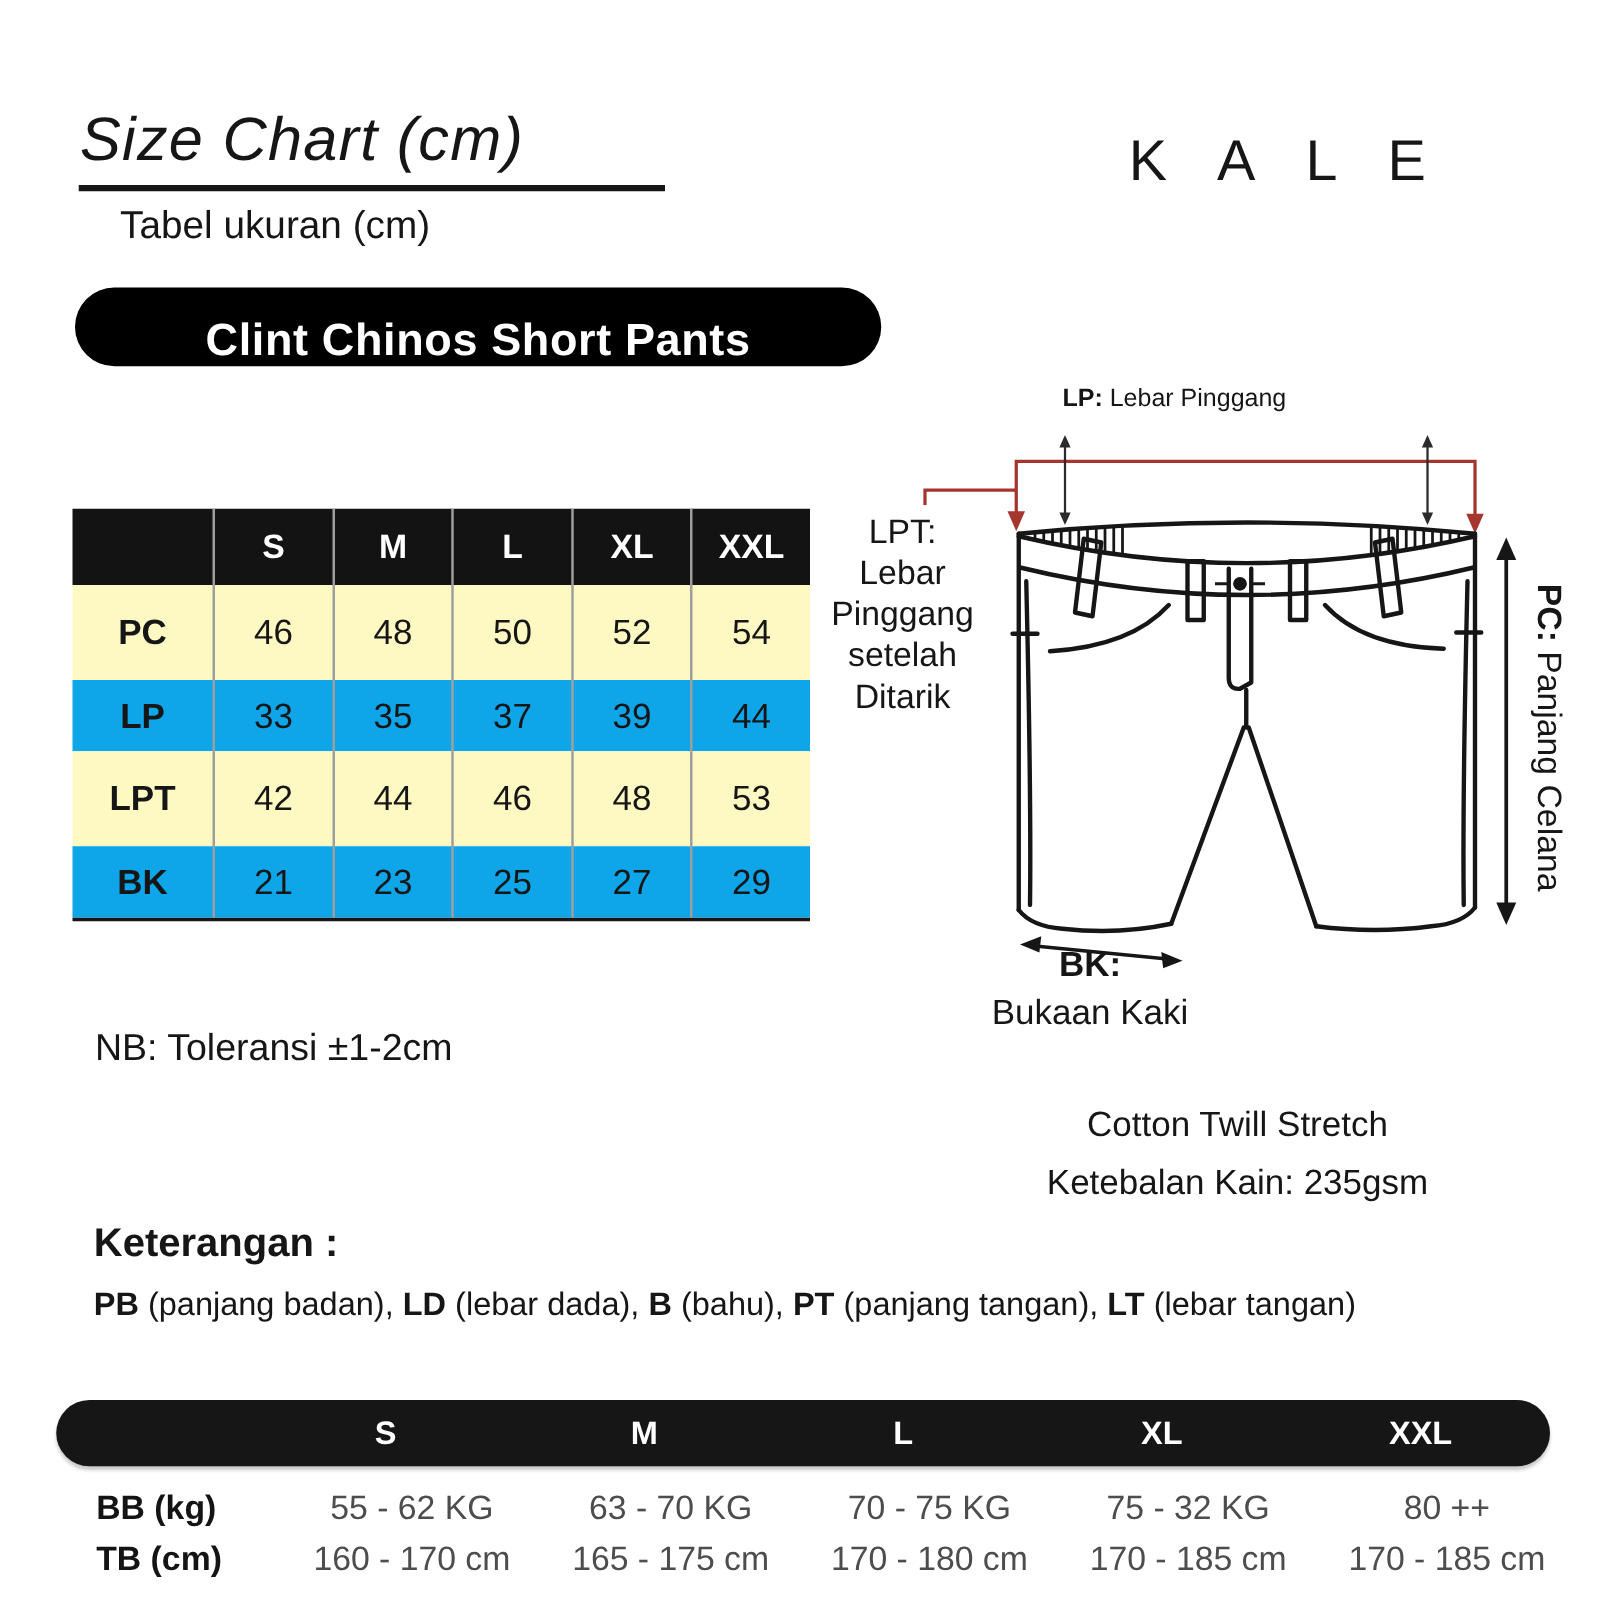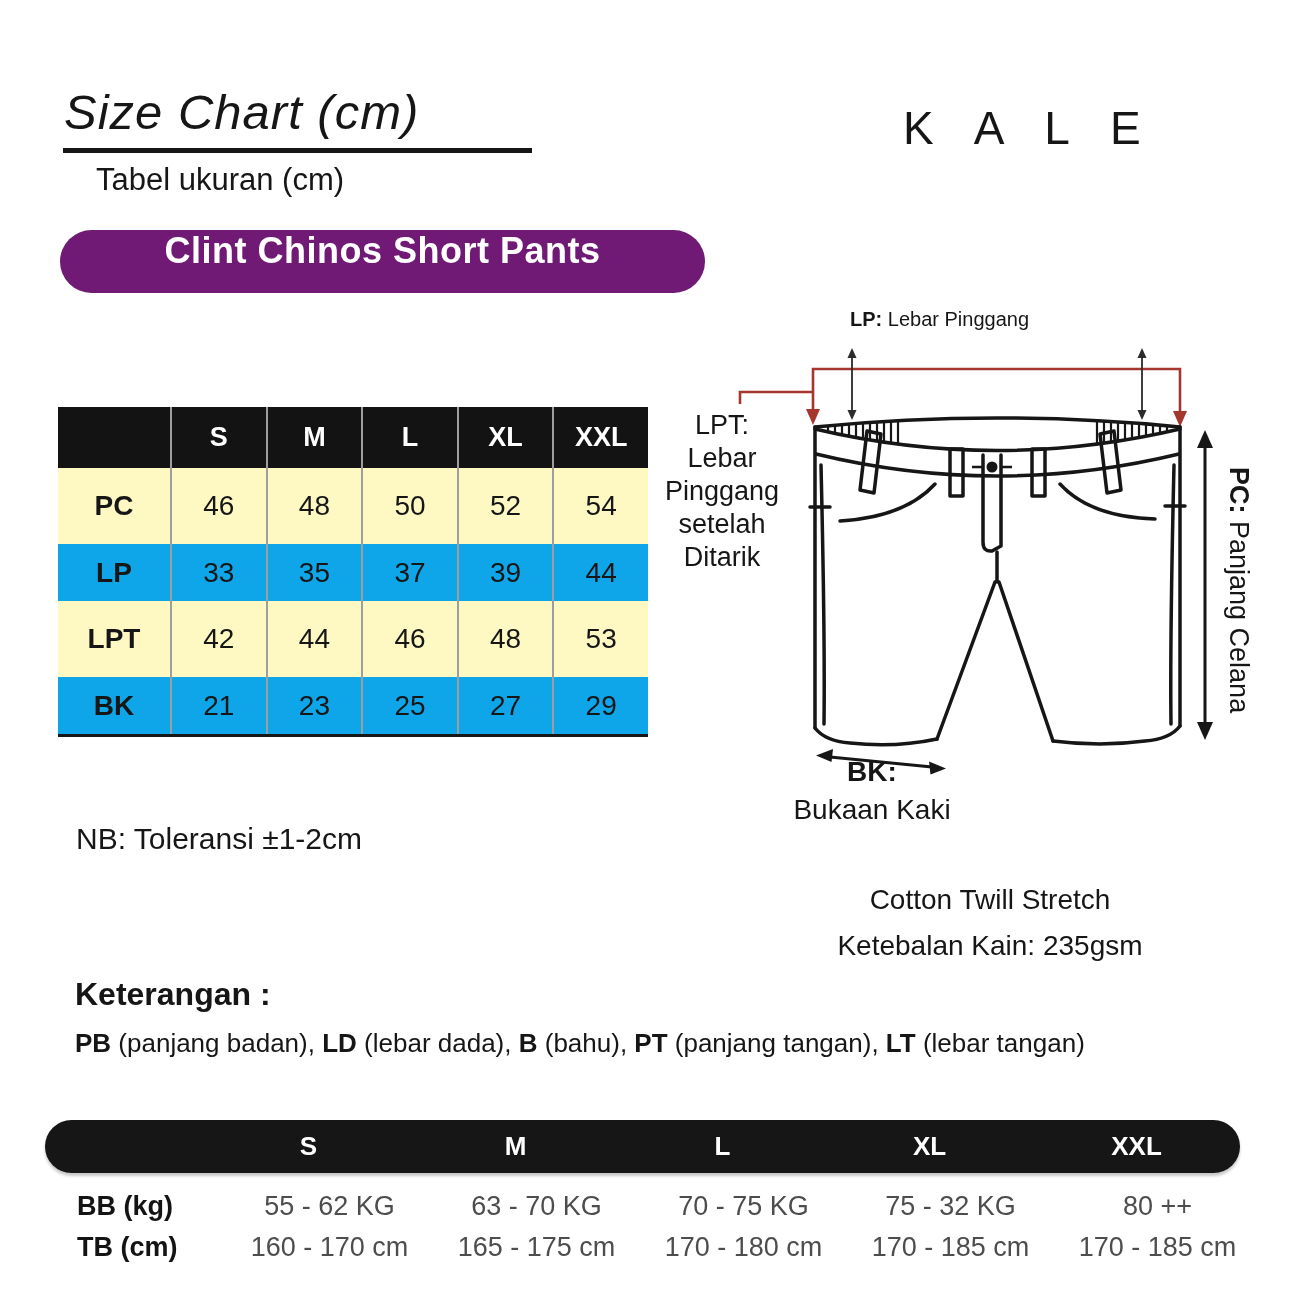--- a/index.html
+++ b/index.html
@@ -8,22 +8,22 @@
     font-family:"Liberation Sans","DejaVu Sans",sans-serif;color:#161616;
     overflow:hidden;
   }
   .abs{position:absolute;}
 
   
   .title{left:64px;top:84px;font-size:49px;font-weight:400;font-style:italic;letter-spacing:1px;}
   .title-underline{left:63px;top:148px;width:469px;height:5px;background:#161616;}
   .subtitle{left:64px;top:162px;font-size:31px;margin-left:32px;}
   .brand{left:903px;top:101px;font-size:46px;font-weight:400;letter-spacing:40px;white-space:nowrap;}
-  .badge{left:60px;top:230px;width:645px;height:63px;background:#701a75;border-radius:34px;
-         display:flex;align-items:flex-start;justify-content:center;}
+  .badge{left:60px;top:230px;width:645px;height:63px;background:#000000;border-radius:34px;
+         display:flex;align-items:flex-end;justify-content:center;}
   .badge span{color:#ffffff;font-size:36px;font-weight:700;letter-spacing:.5px;}
 
   
   .size-table{left:58px;top:407px;width:590px;border-bottom:3px solid #161616;}
   .trow{display:grid;grid-template-columns:112px repeat(5,1fr);}
   .t-head{height:61px;background:#131313;color:#ffffff;}
   .t-white{height:76px;background:#fef9c3;}
   .t-gray{height:57px;background:#0ea5e9;}
   .cell{display:flex;align-items:center;justify-content:center;font-size:28px;}
   .t-head .cell{font-weight:700;font-size:27px;}

